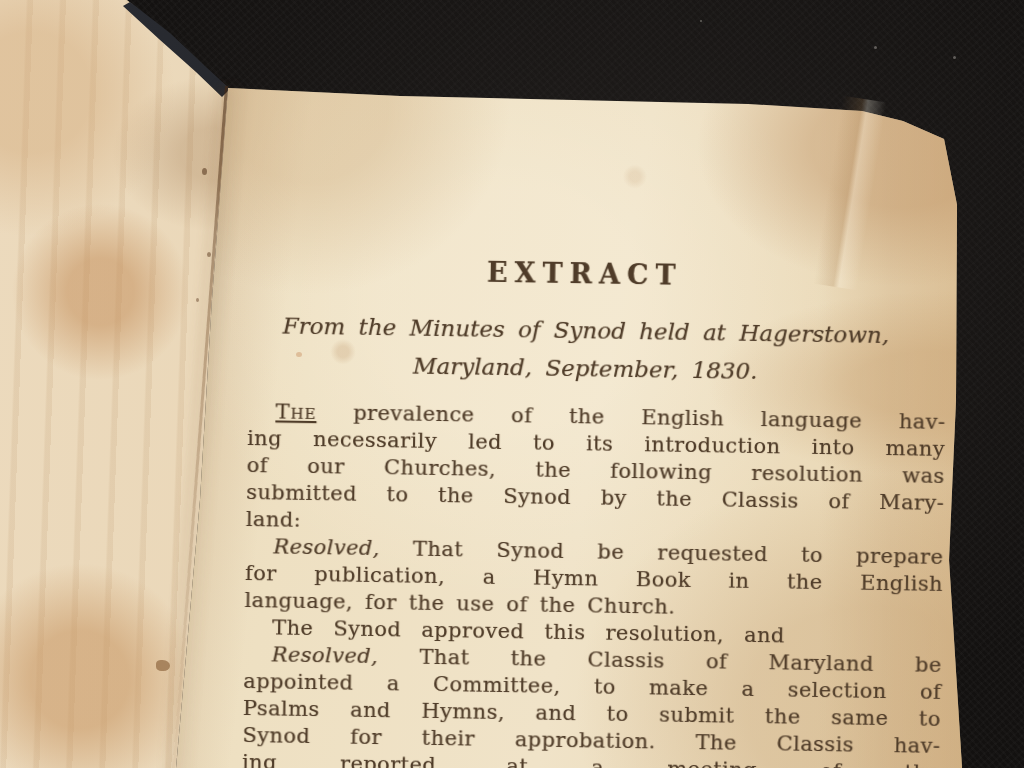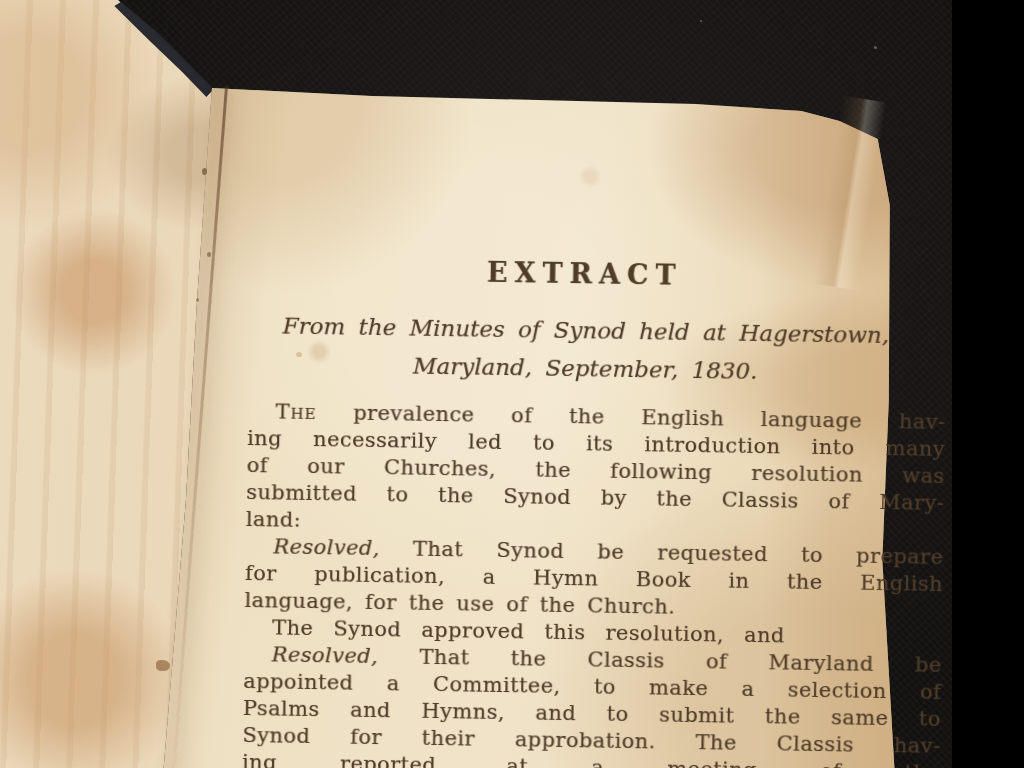--- a/index.html
+++ b/index.html
@@ -1,17 +1,17 @@
 <!DOCTYPE html>
 <html><head>
 <meta charset="utf-8">
 <style>
   html,body{margin:0;padding:0;background:#000;}
   .photo{
-    position:relative;width:952px;height:768px;overflow:hidden;
+    position:relative;width:1024px;height:768px;overflow:hidden;
     background:
       radial-gradient(ellipse at 60% 35%, rgba(44,40,38,0.55), rgba(0,0,0,0) 70%),
       repeating-linear-gradient(48deg, rgba(255,255,255,0.018) 0 2px, rgba(0,0,0,0) 2px 5px),
       repeating-linear-gradient(-42deg, rgba(255,255,255,0.015) 0 2px, rgba(0,0,0,0) 2px 6px),
       #131110;
     font-family:"DejaVu Serif","Liberation Serif",serif;
   }
   
   .left-page{
     position:absolute;inset:0;
@@ -80,21 +80,21 @@
   .subheading{
     margin-top:20px;font-style:italic;font-size:23px;line-height:38px;
     text-align:center;padding-right:24px;word-spacing:6px;
   }
   .body-text{margin-top:16px;font-size:21px;line-height:27px;letter-spacing:0.4px;word-spacing:2px;}
   .line{white-space:normal;}
   .just{text-align:justify;text-align-last:justify;}
   .indent{text-indent:28px;}
   .spread{word-spacing:13px;}
   .spread-sm{word-spacing:5px;}
-  .lead-sc{font-variant:small-caps;letter-spacing:1px;}
+  .lead-sc{font-variant:small-caps;letter-spacing:1px;text-decoration:underline;}
   .lead-it{font-style:italic;}
 </style>
 </head>
 <body>
 
 <div class="photo">
   <div class="left-page"></div>
   <div class="cover-sliver"></div>
   <div class="right-page"></div>
   <div class="corner-crease"></div>

